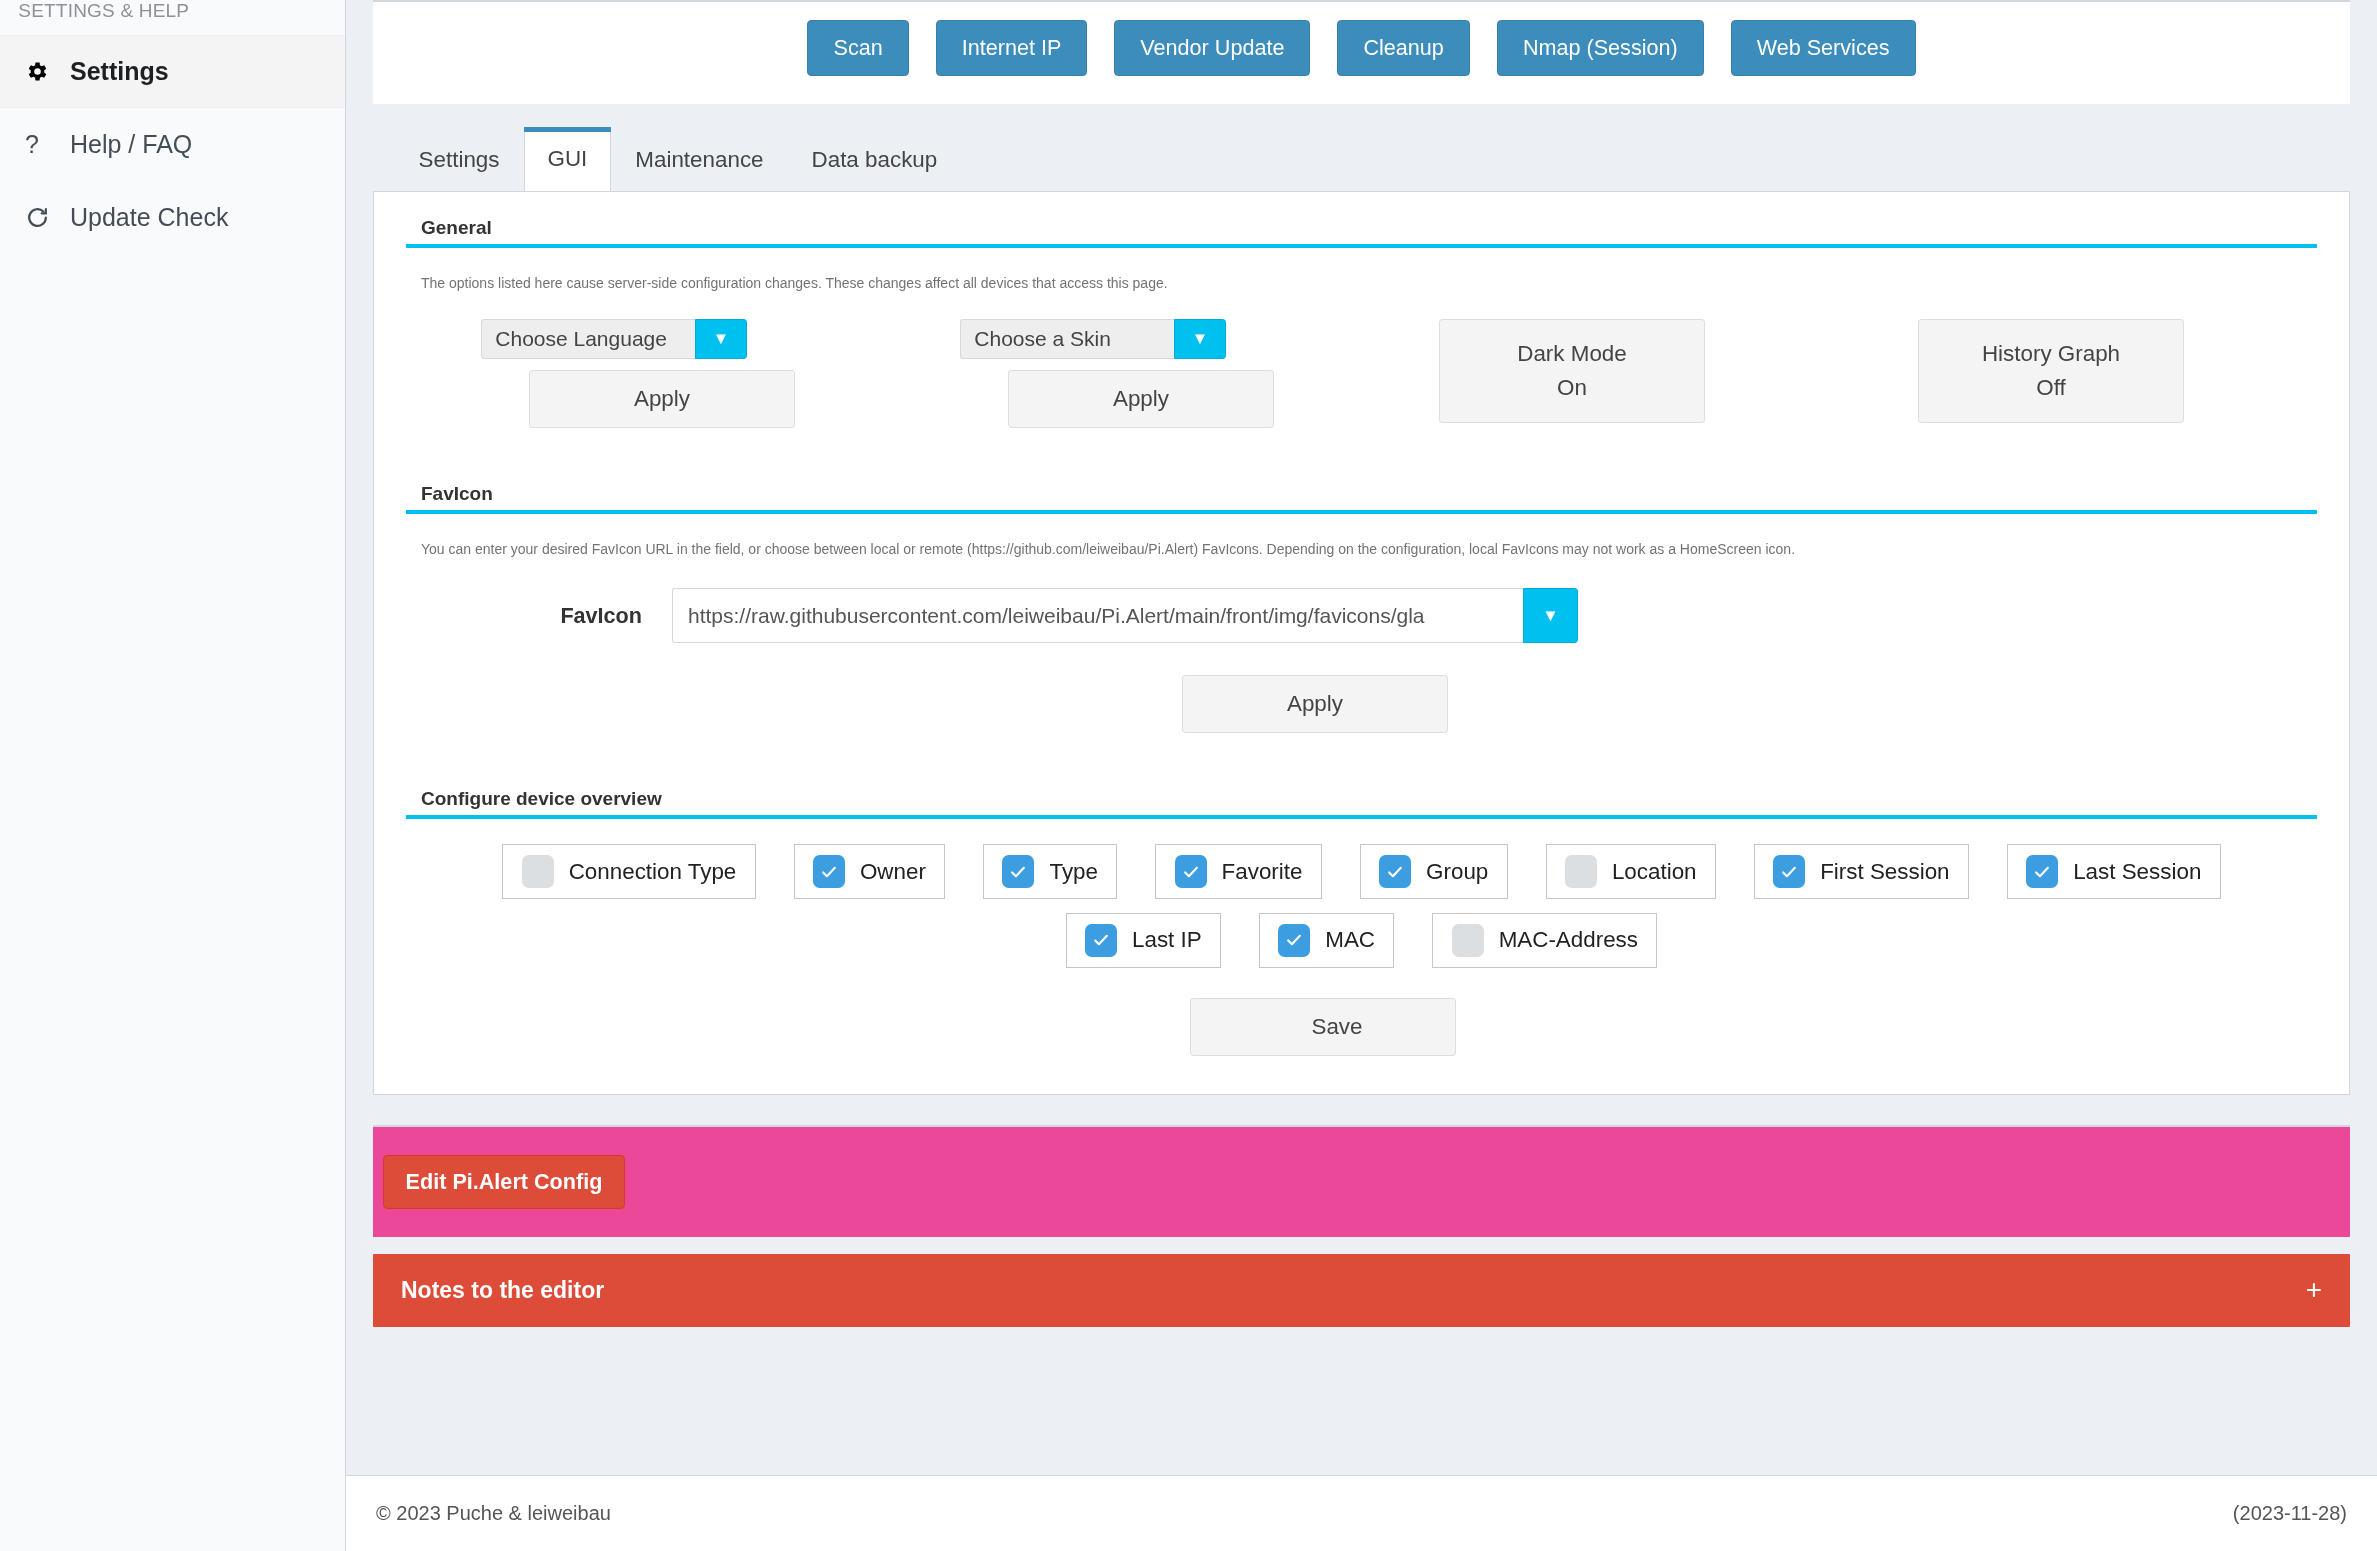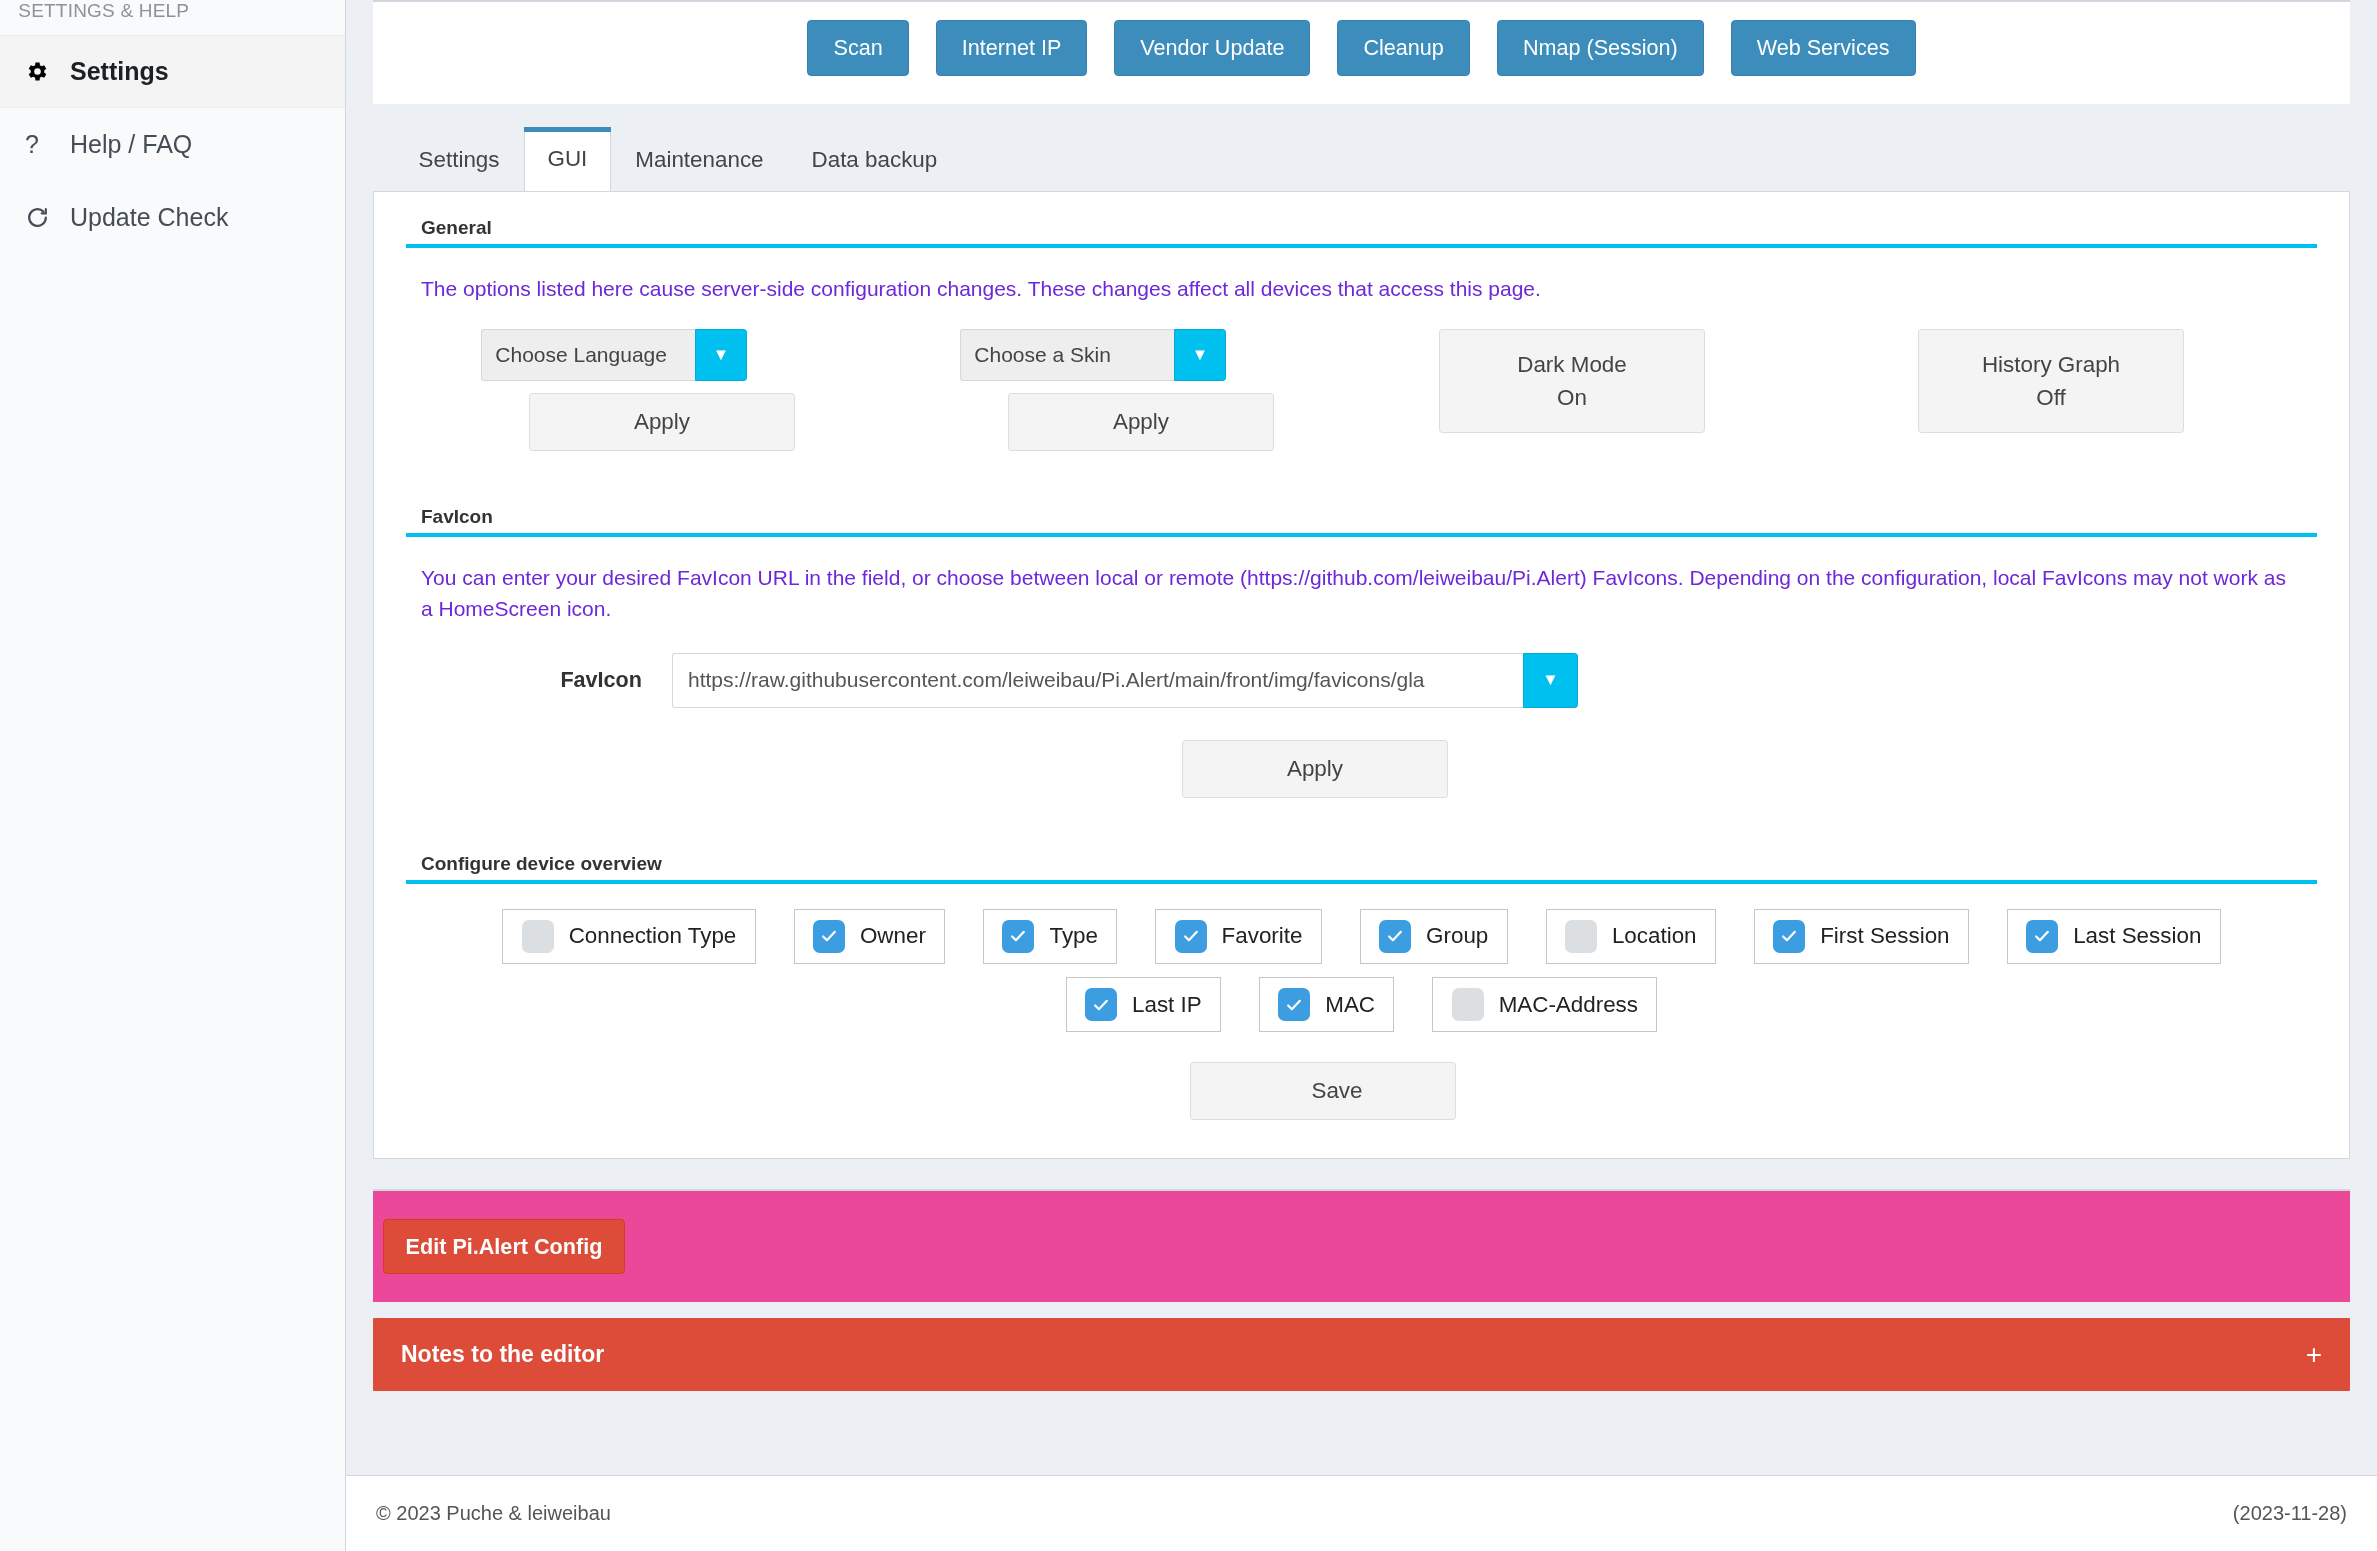--- a/index.html
+++ b/index.html
@@ -116,38 +116,38 @@
   
   .section-title {
     font-size: 19px;
     color: #333;
     padding-bottom: 5px;
     padding-left: 15px;
     border-bottom: 4.2px solid #00c0ef;
     margin-bottom: 25px;
   }
   .section-desc {
-    font-size: 21px;
-    color: #6d28d9;
+    font-size: 14px;
+    color: #737373;
     line-height: 1.5;
     padding: 0 15px;
     margin-bottom: 25px;
   }
 
   
   .general-row {
     display: flex;
     align-items: flex-start;
     padding-left: 75px;
     gap: 0;
   }
   .gcol { width: 266px; margin-right: 213px; }
   .gcol:last-child { margin-right: 0; }
 
-  .select-group { display: flex; width: 266px; height: 52px; }
+  .select-group { display: flex; width: 266px; height: 40px; }
   .select-face {
     flex: 1;
     background: #eee;
     border: 0.8px solid #d8d8d8;
     border-right: none;
     border-radius: 3.3px 0 0 3.3px;
     display: flex; align-items: center;
     padding-left: 13.3px;
     font-size: 21px; color: #444;
     overflow: hidden; white-space: nowrap;

